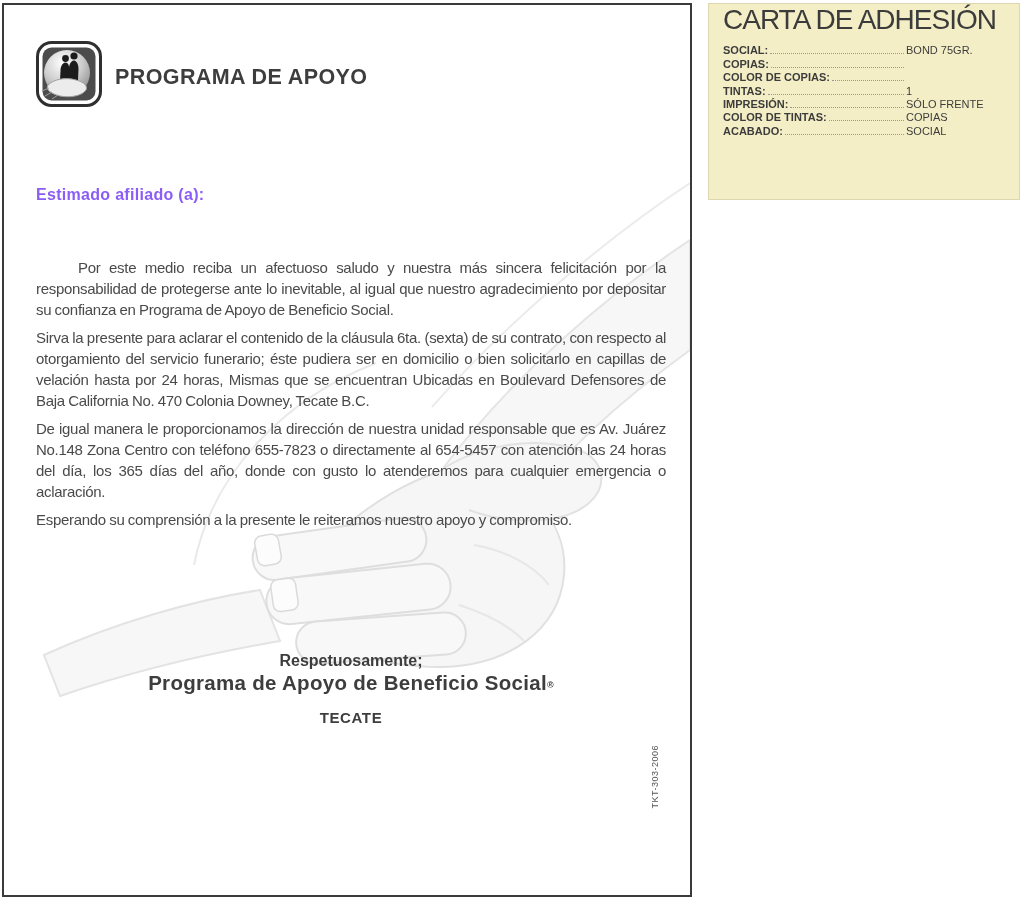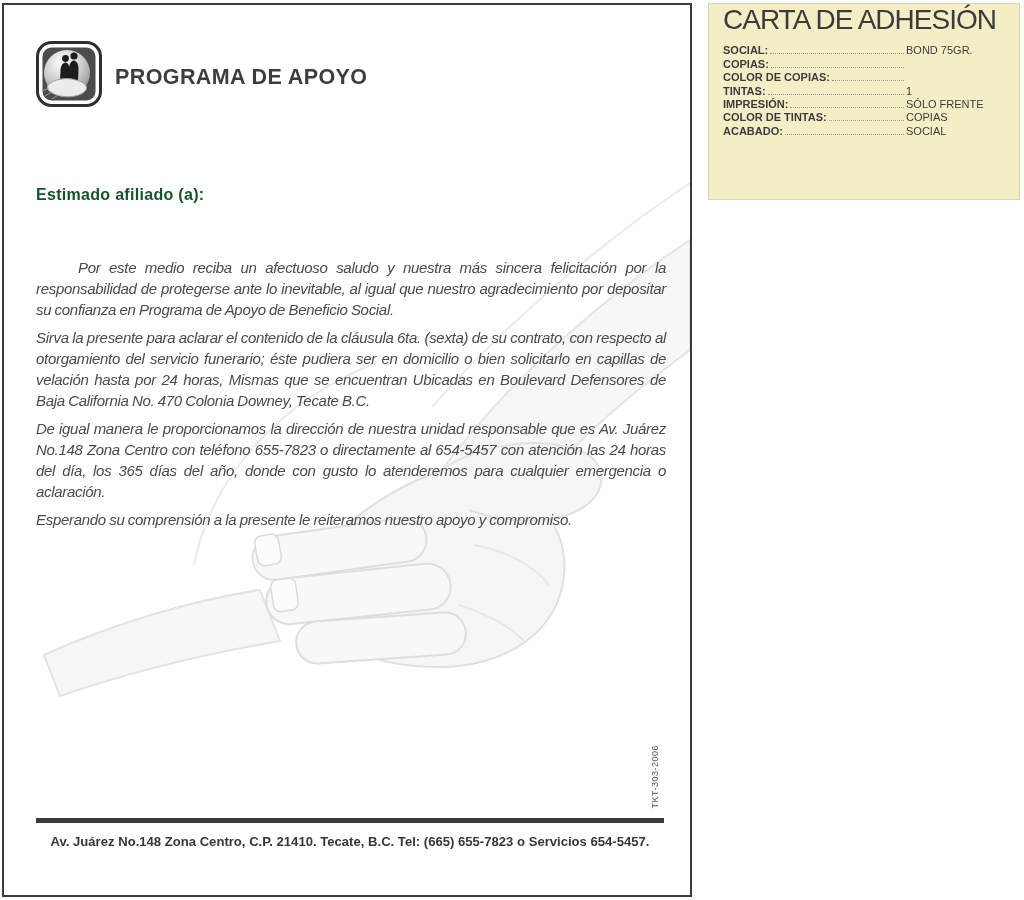--- a/index.html
+++ b/index.html
@@ -11,24 +11,24 @@
           box-sizing:border-box;border:2px solid #3a3a3a;background:#fff;overflow:hidden;}
   .watermark{position:absolute;left:0;top:0;width:686px;height:890px;z-index:0;}
   .content{position:relative;z-index:1;padding:0 24px 0 32px;}
 
   .brand-row{display:flex;align-items:center;gap:13px;margin-top:36px;}
   .brand-logo{width:66px;height:66px;flex:0 0 auto;}
   .brand-name{font-weight:bold;font-size:21.5px;line-height:25px;color:#3d3d3d;
               letter-spacing:.4px;margin-top:7px;white-space:nowrap;}
   sup.reg{font-size:9px;vertical-align:2px;}
 
-  .greeting{font-weight:bold;font-size:16px;letter-spacing:.3px;margin-top:79px;color:#14532d;}
+  .greeting{font-weight:bold;font-size:16px;letter-spacing:.3px;margin-top:79px;color:#8b5cf6;}
 
   .body-text p{font-size:15px;line-height:21px;color:#4a4a4a;text-align:justify;
-               margin:7px 0 0 0;letter-spacing:-0.3px;word-spacing:-0.5px;font-style:italic;}
+               margin:7px 0 0 0;letter-spacing:-0.3px;word-spacing:-0.5px;}
   .body-text p:first-of-type{margin-top:53px;text-indent:42px;}
 
   .signature{text-align:center;margin-top:122px;color:#3d3d3d;}
   .sig-salutation{font-weight:bold;font-size:16px;}
   .sig-org{font-weight:bold;font-size:20.5px;margin-top:1px;letter-spacing:.3px;}
   .sig-city{font-weight:bold;font-size:15px;margin-top:14px;letter-spacing:.6px;}
 
   .form-code{position:absolute;right:30px;top:740px;z-index:1;font-size:9px;color:#555;
              writing-mode:vertical-rl;transform:rotate(180deg);letter-spacing:.5px;}
 
@@ -110,29 +110,30 @@
 
         <p>Por este medio reciba un afectuoso saludo y nuestra más sincera felicitación por la responsabilidad de protegerse ante lo inevitable, al igual que nuestro agradecimiento por depositar su confianza en Programa de Apoyo de Beneficio Social.</p>
 
         <p>Sirva la presente para aclarar el contenido de la cláusula 6ta. (sexta) de su contrato, con respecto al otorgamiento del servicio funerario; éste pudiera ser en domicilio o bien solicitarlo en capillas de velación hasta por 24 horas, Mismas que se encuentran Ubicadas en Boulevard Defensores de Baja California No. 470 Colonia Downey, Tecate B.C.</p>
 
         <p>De igual manera le proporcionamos la dirección de nuestra unidad responsable que es Av. Juárez No.148 Zona Centro con teléfono 655-7823 o directamente al 654-5457 con atención las 24 horas del día, los 365 días del año, donde con gusto lo atenderemos para cualquier emergencia o aclaración.</p>
 
         <p>Esperando su comprensión a la presente le reiteramos nuestro apoyo y compromiso.</p>
       </div>
 
+    <div class="signature">
+      <div class="sig-salutation">Respetuosamente;</div>
+      <div class="sig-org"><span>Programa de Apoyo de Beneficio Social</span><sup class="reg">®</sup></div>
+      <div class="sig-city">TECATE</div>
+    </div>
 
   </div>
 
   <div class="form-code">TKT-303-2006</div>
 
-  <div class="footer">
-    <div class="footer-rule"></div>
-    <div class="footer-text">Av. Juárez No.148 Zona Centro, C.P. 21410. Tecate, B.C. Tel: (665) 655-7823 o Servicios 654-5457.</div>
-  </div>
 
 </div>
 
 <div class="spec-box">
   <div class="spec-title">CARTA DE ADHESIÓN</div>
   <div class="spec-rows">
 
       <div class="spec-row">
         <div class="spec-left">
           <span class="spec-label">SOCIAL:</span>

